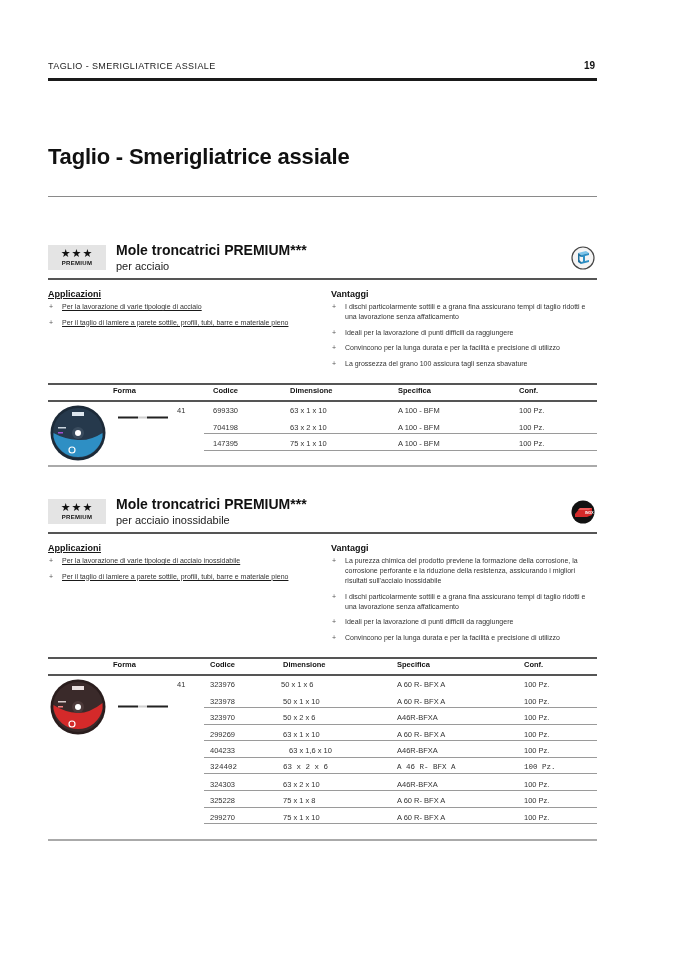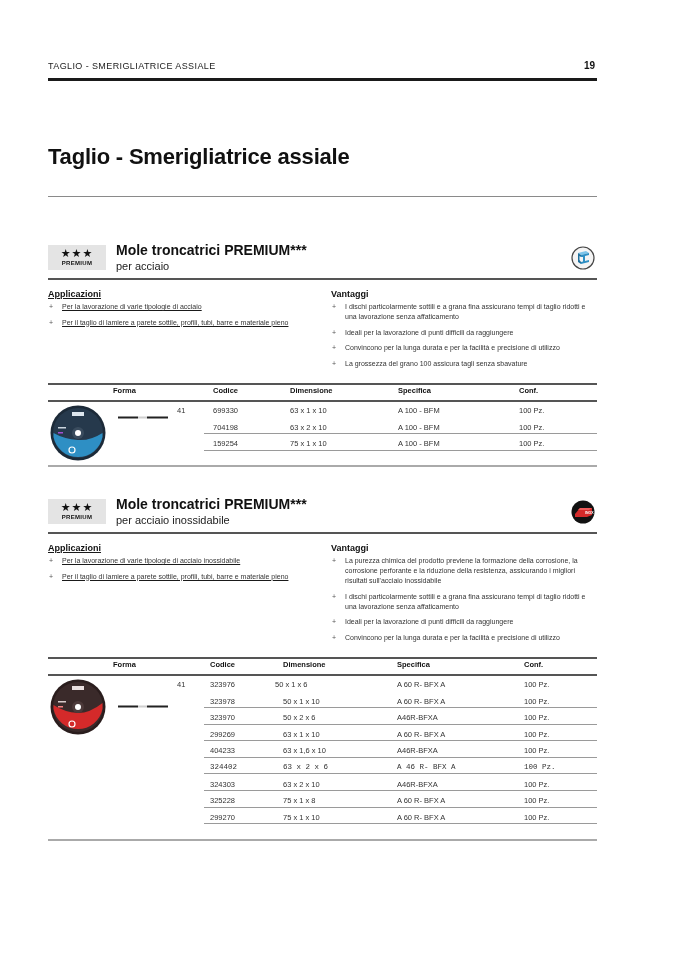--- a/index.html
+++ b/index.html
@@ -122,21 +122,21 @@
           <div class="row-rule"></div>
         </div>
         <div class="row" style="top: 35.6px;">
           <span class="cell" style="left: 9px;">704198</span>
           <span class="cell" style="left: 86px;">63 x 2 x 10</span>
           <span class="cell" style="left: 194px;">A 100 - BFM</span>
           <span class="cell" style="left: 315px;">100 Pz.</span>
           <div class="row-rule"></div>
         </div>
         <div class="row" style="top: 52.2px;">
-          <span class="cell" style="left: 9px;">159254</span>
+          <span class="cell" style="left: 9px;">147395</span>
           <span class="cell" style="left: 86px;">75 x 1 x 10</span>
           <span class="cell" style="left: 194px;">A 100 - BFM</span>
           <span class="cell" style="left: 315px;">100 Pz.</span>
         </div>
       </div>
     <div class="t-bottom-rule" style="top:82px;"></div>
   </div>
 </div>
 
 <div class="section" id="sec1" style="top:499px;">
@@ -193,21 +193,21 @@
     </svg>
     <svg class="profile" style="top:48px;" viewBox="0 0 50 3">
       <rect x="0" y="0.5" width="20" height="2" fill="#222"></rect>
       <rect x="20" y="0.5" width="9" height="2" fill="#cfcfcf"></rect>
       <rect x="29" y="0.5" width="21" height="2" fill="#222"></rect>
     </svg>
     <span class="shape-num" style="left:129px; top:23px;">41</span>
     <div class="rows">
         <div class="row" style="top: 19px;">
           <span class="cell" style="left: 6px;">323976</span>
-          <span class="cell" style="left: 71px;">50 x 1 x 6</span>
+          <span class="cell" style="left: 77px;">50 x 1 x 6</span>
           <span class="cell" style="left: 193px;">A 60 R- BFX A</span>
           <span class="cell" style="left: 320px;">100 Pz.</span>
           <div class="row-rule"></div>
         </div>
         <div class="row" style="top: 35.6px;">
           <span class="cell" style="left: 6px;">323978</span>
           <span class="cell" style="left: 79px;">50 x 1 x 10</span>
           <span class="cell" style="left: 193px;">A 60 R- BFX A</span>
           <span class="cell" style="left: 320px;">100 Pz.</span>
           <div class="row-rule"></div>
@@ -221,21 +221,21 @@
         </div>
         <div class="row" style="top: 68.8px;">
           <span class="cell" style="left: 6px;">299269</span>
           <span class="cell" style="left: 79px;">63 x 1 x 10</span>
           <span class="cell" style="left: 193px;">A 60 R- BFX A</span>
           <span class="cell" style="left: 320px;">100 Pz.</span>
           <div class="row-rule"></div>
         </div>
         <div class="row" style="top: 85.4px;">
           <span class="cell" style="left: 6px;">404233</span>
-          <span class="cell" style="left: 79px;">63 x 1,6 x 10</span>
+          <span class="cell" style="left: 85px;">63 x 1,6 x 10</span>
           <span class="cell" style="left: 193px;">A46R-BFXA</span>
           <span class="cell" style="left: 320px;">100 Pz.</span>
           <div class="row-rule"></div>
         </div>
         <div class="row" style="top: 102px; font-family: Liberation Mono, monospace;">
           <span class="cell" style="left: 6px;">324402</span>
           <span class="cell" style="left: 79px;">63 x 2 x 6</span>
           <span class="cell" style="left: 193px;">A 46 R- BFX A</span>
           <span class="cell" style="left: 320px;">100 Pz.</span>
           <div class="row-rule"></div>

